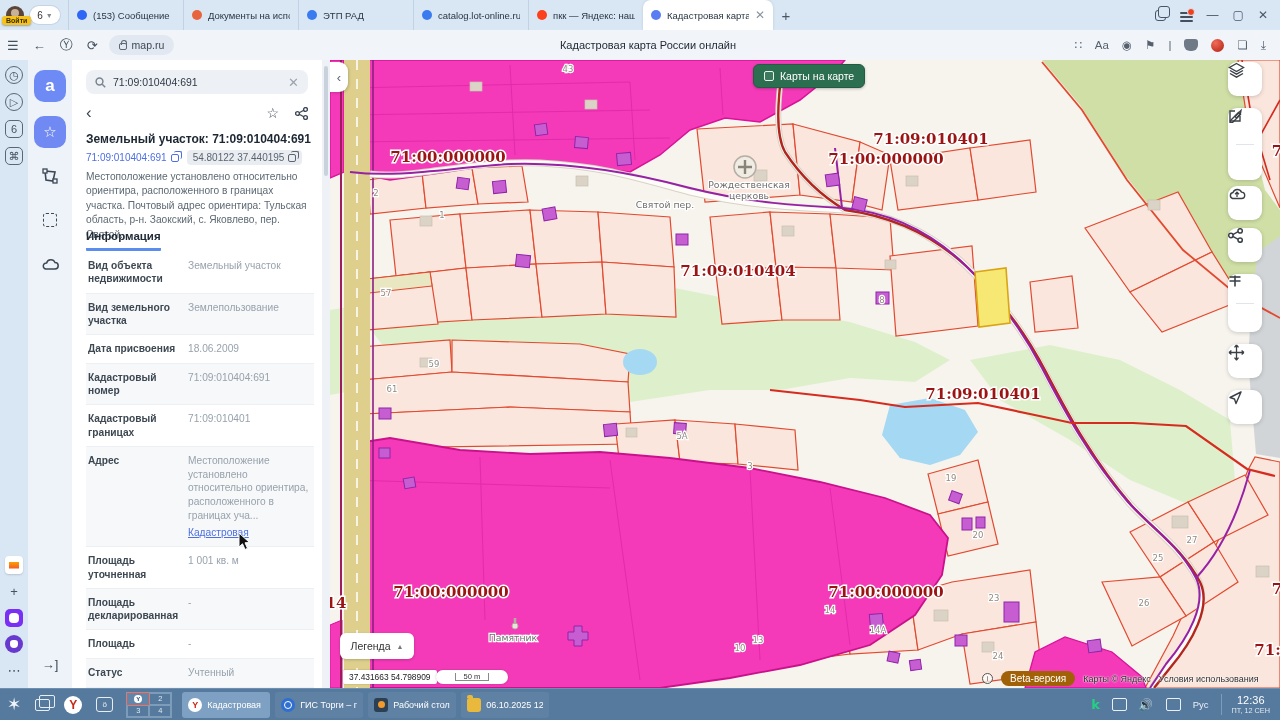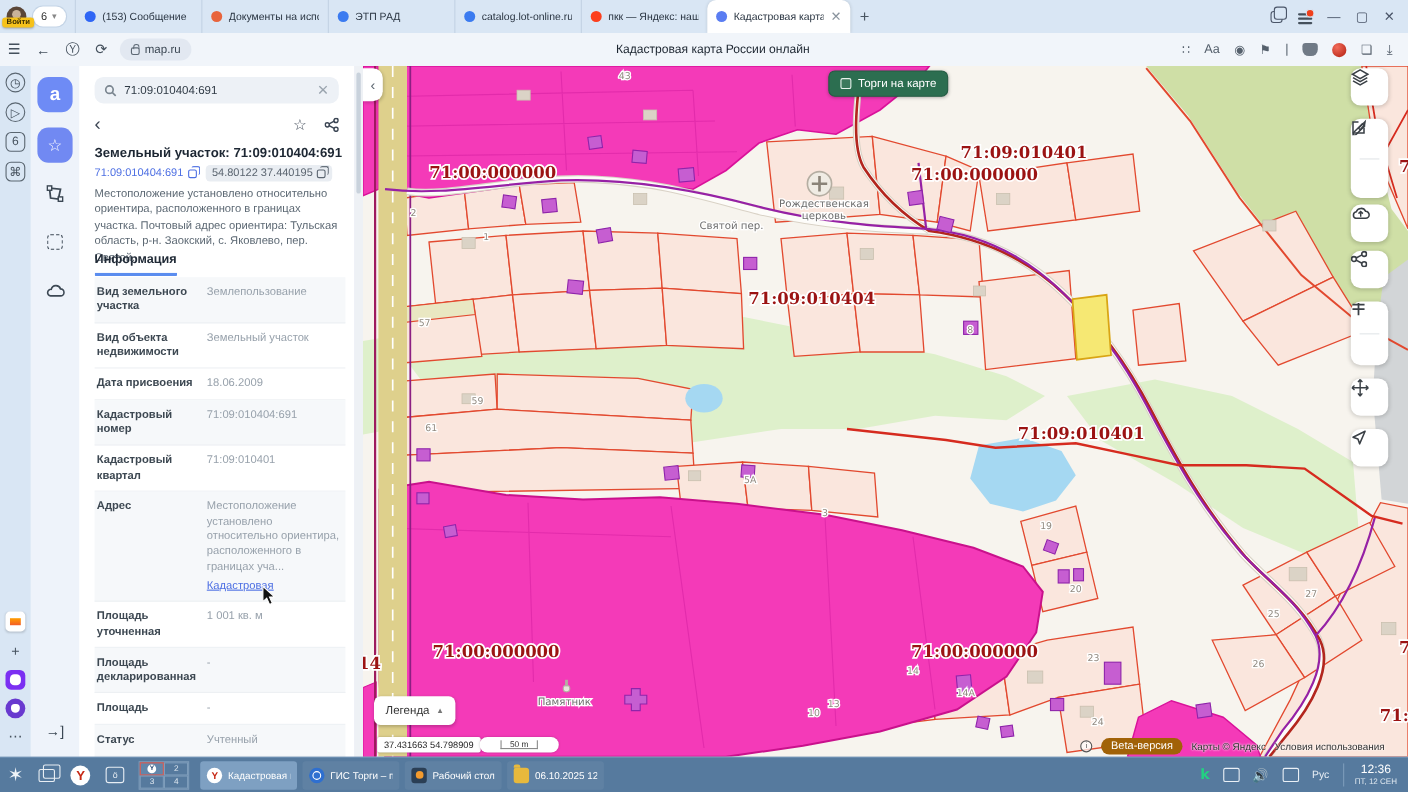--- a/index.html
+++ b/index.html
@@ -293,46 +293,46 @@
           <span class="copyico"></span>
         </span>
       <span id="chip-coord">
           <span>54.80122 37.440195</span>
           <span class="copyico"></span>
         </span>
     </div>
     <div id="descr" class="abs">Местоположение установлено относительно ориентира, расположенного в границах участка. Почтовый адрес ориентира: Тульская область, р-н. Заокский, с. Яковлево, пер. Святой.</div>
     <div id="infotab" class="abs">Информация</div>
     <div id="infotable" class="abs">
+        <div class="irow">
+          <div class="ilabel">Вид объекта недвижимости</div>
+          <div class="ivalue">
+            <div>Земельный участок</div>
+          </div>
+        </div>
         <div class="irow alt">
           <div class="ilabel">Вид земельного участка</div>
           <div class="ivalue">
             <div>Землепользование</div>
           </div>
         </div>
         <div class="irow">
-          <div class="ilabel">Вид объекта недвижимости</div>
-          <div class="ivalue">
-            <div>Земельный участок</div>
-          </div>
-        </div>
-        <div class="irow">
           <div class="ilabel">Дата присвоения</div>
           <div class="ivalue">
             <div>18.06.2009</div>
           </div>
         </div>
         <div class="irow alt">
           <div class="ilabel">Кадастровый номер</div>
           <div class="ivalue">
             <div>71:09:010404:691</div>
           </div>
         </div>
         <div class="irow">
-          <div class="ilabel">Кадастровый квартал</div>
+          <div class="ilabel">Кадастровый границах</div>
           <div class="ivalue">
             <div>71:09:010401</div>
           </div>
         </div>
         <div class="irow alt">
           <div class="ilabel">Адрес</div>
           <div class="ivalue">
             <div>Местоположение установлено относительно ориентира, расположенного в границах уча...</div>
             <div class="ilink">Кадастровая</div>
           </div>
@@ -563,21 +563,21 @@
           <text x="335" y="148" class="poi-label">Святой пер.</text>
           <text x="419" y="128" class="poi-label">Рождественская</text>
           <text x="419" y="139" class="poi-label">церковь</text>
           <text x="183" y="581" class="poi-label">Памятник</text>
         </g>
     </svg>
 
     <div id="map-collapse" class="abs">‹</div>
     <div id="trades-btn" class="abs">
       <span class="cb"></span>
-      <span>Торги на карте</span>
+      <span>Карты на карте</span>
     </div>
     <div id="legend-btn" class="abs">
       <span>Легенда</span>
       <span class="up">▲</span>
     </div>
     <div id="coordbox" class="abs">37.431663  54.798909</div>
     <div id="scalebox" class="abs">
       <span id="scale-inner">50 m</span>
     </div>
     <div id="betarow" class="abs">

